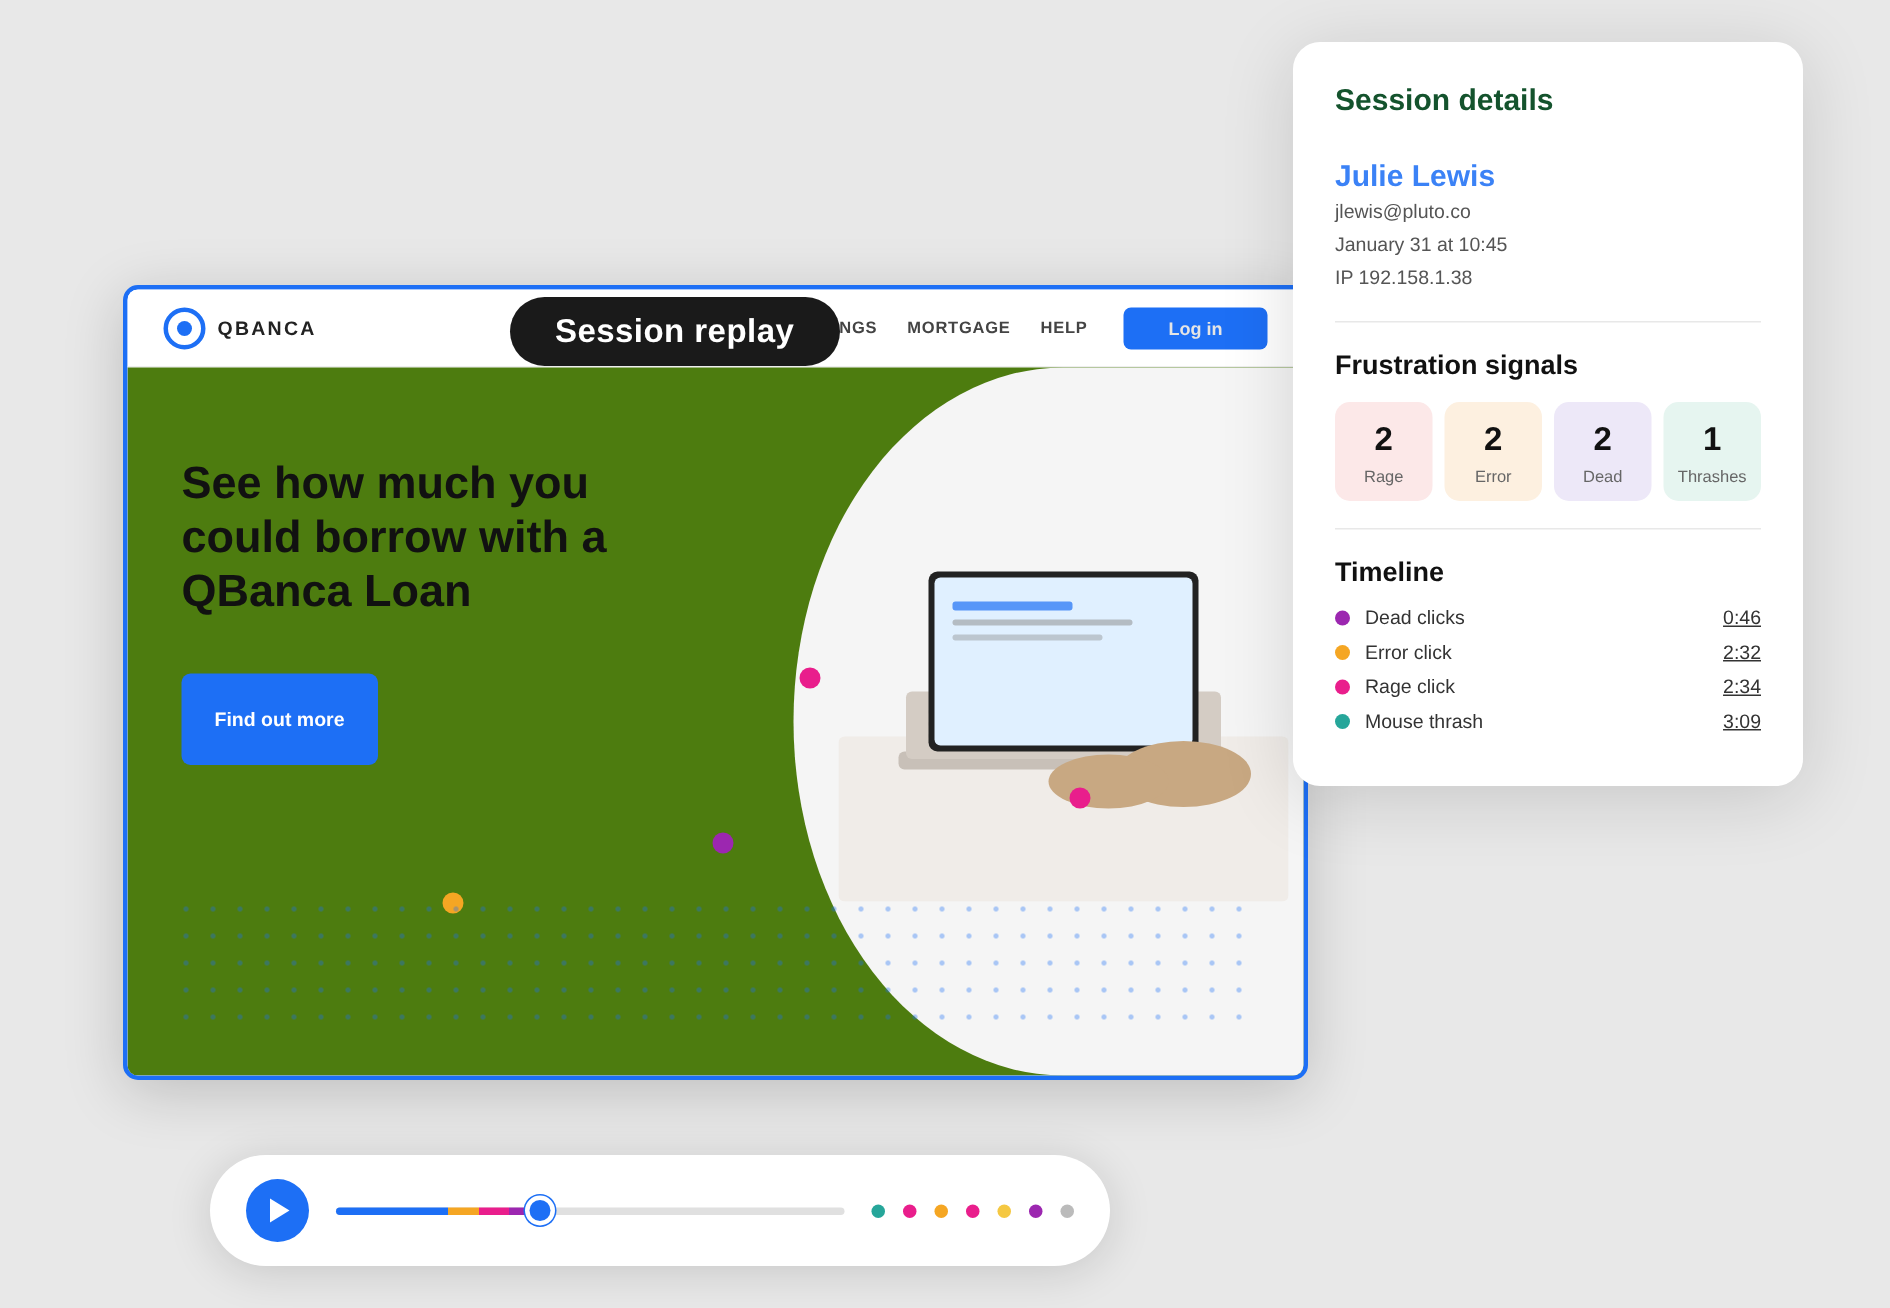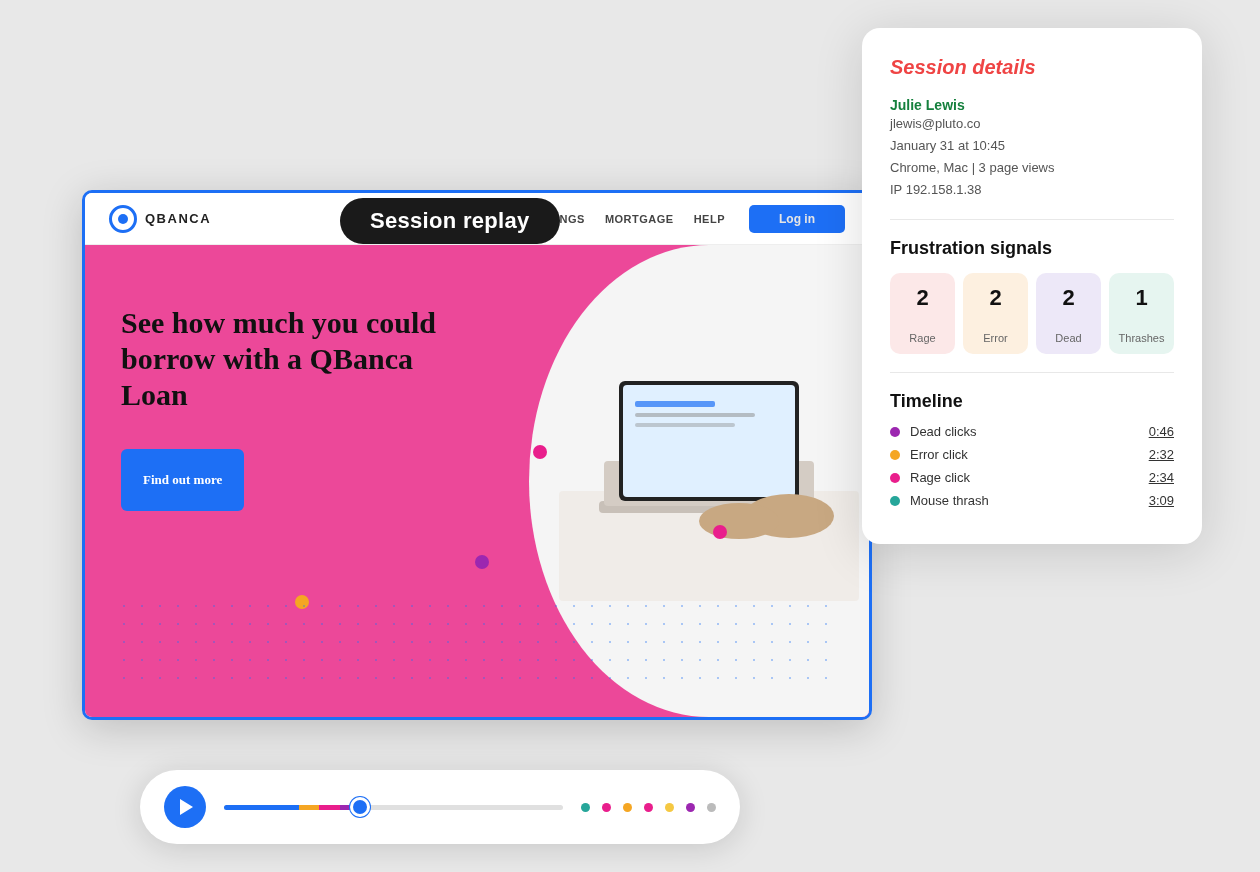--- a/index.html
+++ b/index.html
@@ -107,23 +107,22 @@
       border-radius: 5px;
       font-size: 12px;
       font-weight: 700;
       cursor: pointer;
     }
 
     
     .hero-content {
       position: relative;
       height: calc(100% - 52px);
-      background: #ec4899;
+      background: #4d7c0f;
       overflow: hidden;
-      font-family: Liberation Serif, serif;
     }
     .hero-text {
       position: absolute;
       left: 36px;
       top: 60px;
       max-width: 320px;
     }
     .hero-title {
       font-size: 30px;
       font-weight: 900;
@@ -193,28 +192,27 @@
       width: 340px;
       background: white;
       border-radius: 18px;
       padding: 28px 28px 28px 28px;
       box-shadow: 0 8px 50px rgba(0,0,0,0.14);
       z-index: 20;
     }
     .card-title {
       font-size: 20px;
       font-weight: 700;
-      color: #ef4444;
-      margin-bottom: 18px;
-      font-style: italic;
+      color: #14532d;
+      margin-bottom: 28px;
     }
     .user-name {
-      font-size: 14px;
+      font-size: 20px;
       font-weight: 700;
-      color: #15803d;
+      color: #3b82f6;
     }
     .user-detail {
       font-size: 13px;
       color: #555;
       line-height: 1.7;
     }
     .divider {
       height: 1px;
       background: #e8e8e8;
       margin: 18px 0;
@@ -242,21 +240,21 @@
     .frustration-item.thrash { background: #e6f5f0; }
     .frustration-num {
       font-size: 22px;
       font-weight: 800;
       color: #111;
       display: block;
     }
     .frustration-label {
       font-size: 11px;
       color: #666;
-      margin-top: 21px;
+      margin-top: 6px;
     }
 
     
     .timeline-title {
       font-size: 18px;
       font-weight: 700;
       color: #111;
       margin-bottom: 12px;
     }
     .timeline-item {
@@ -430,21 +428,20 @@
     <div class="dots-pattern"></div>
   </div>
 </div>
 
 <div class="session-details-card">
   <div class="card-title">Session details</div>
 
   <div class="user-name">Julie Lewis</div>
   <div class="user-detail">jlewis@pluto.co</div>
   <div class="user-detail">January 31 at 10:45</div>
-  <div class="user-detail">Chrome, Mac | 3 page views</div>
   <div class="user-detail">IP 192.158.1.38</div>
 
   <div class="divider"></div>
 
   <div class="frustration-title">Frustration signals</div>
   <div class="frustration-grid">
 
     <div class="frustration-item rage">
       <span class="frustration-num">2</span>
       <div class="frustration-label">Rage</div>

